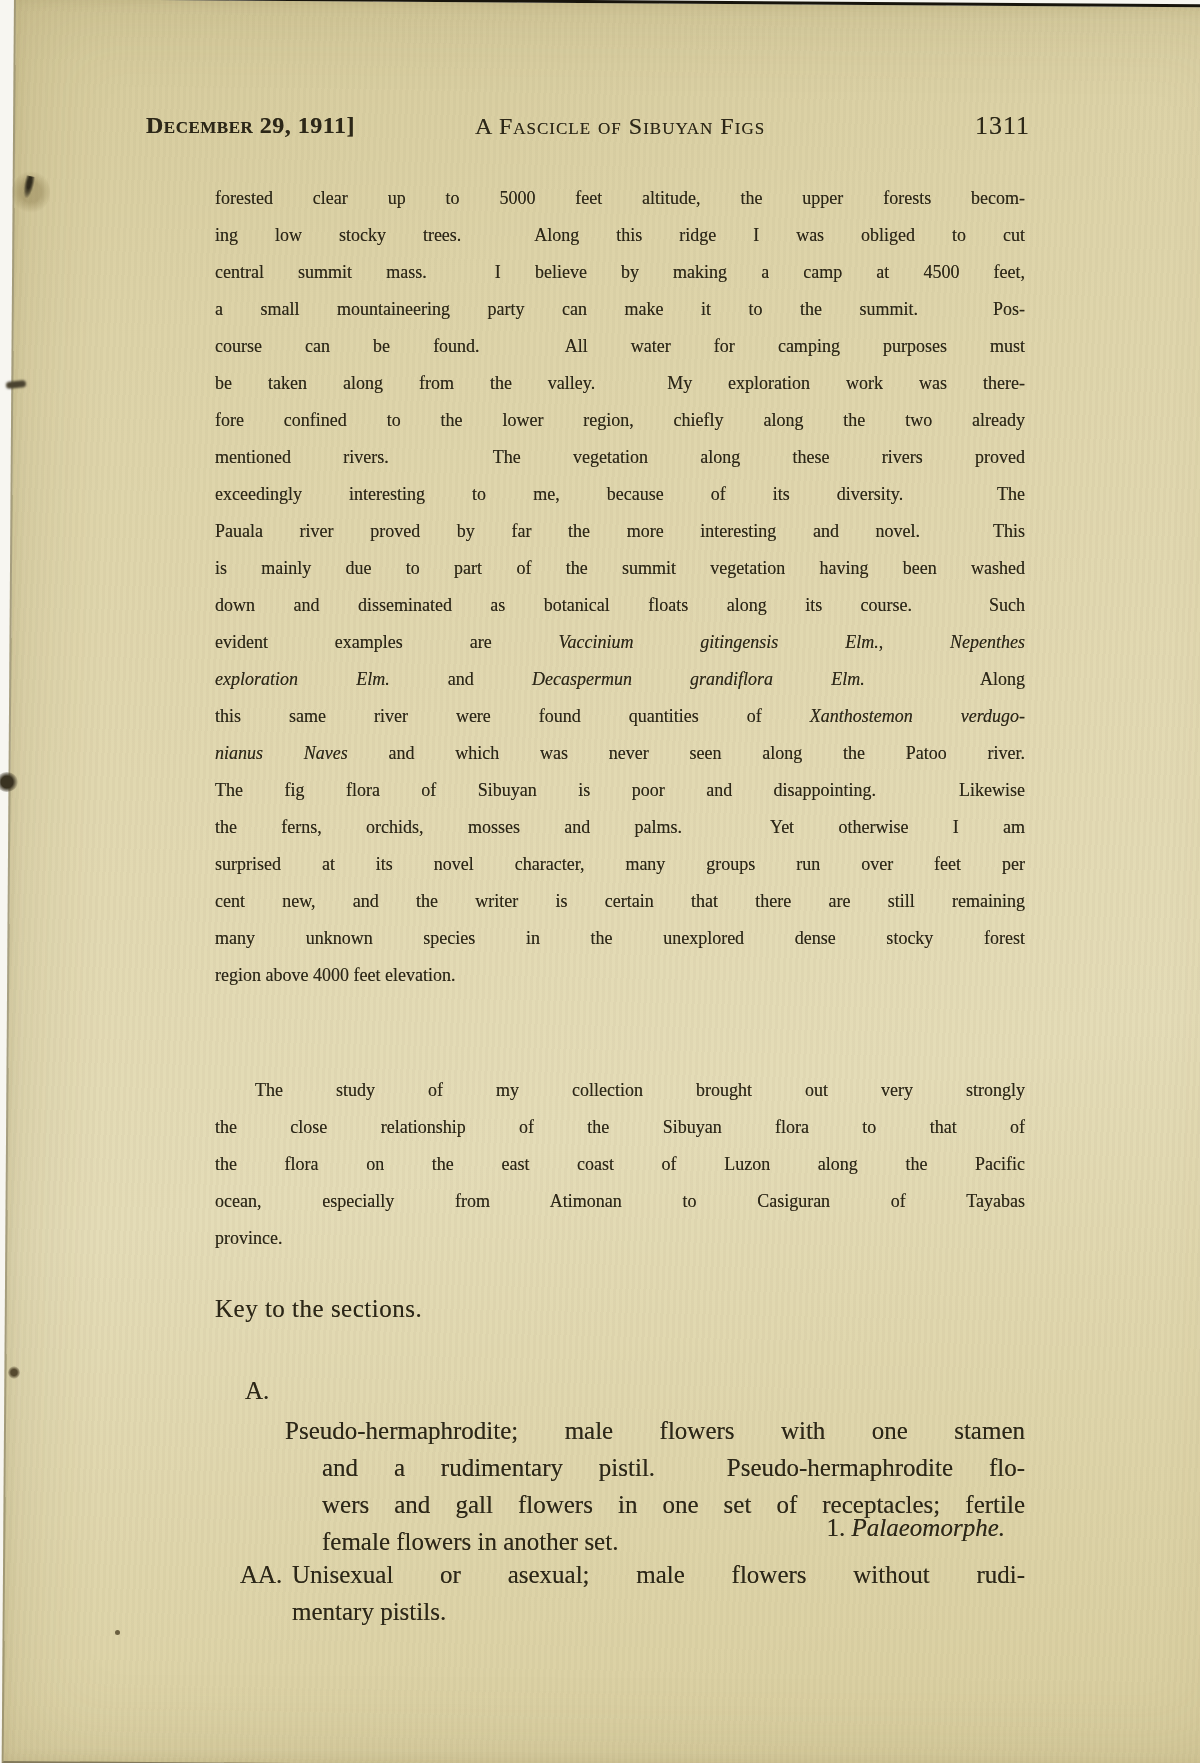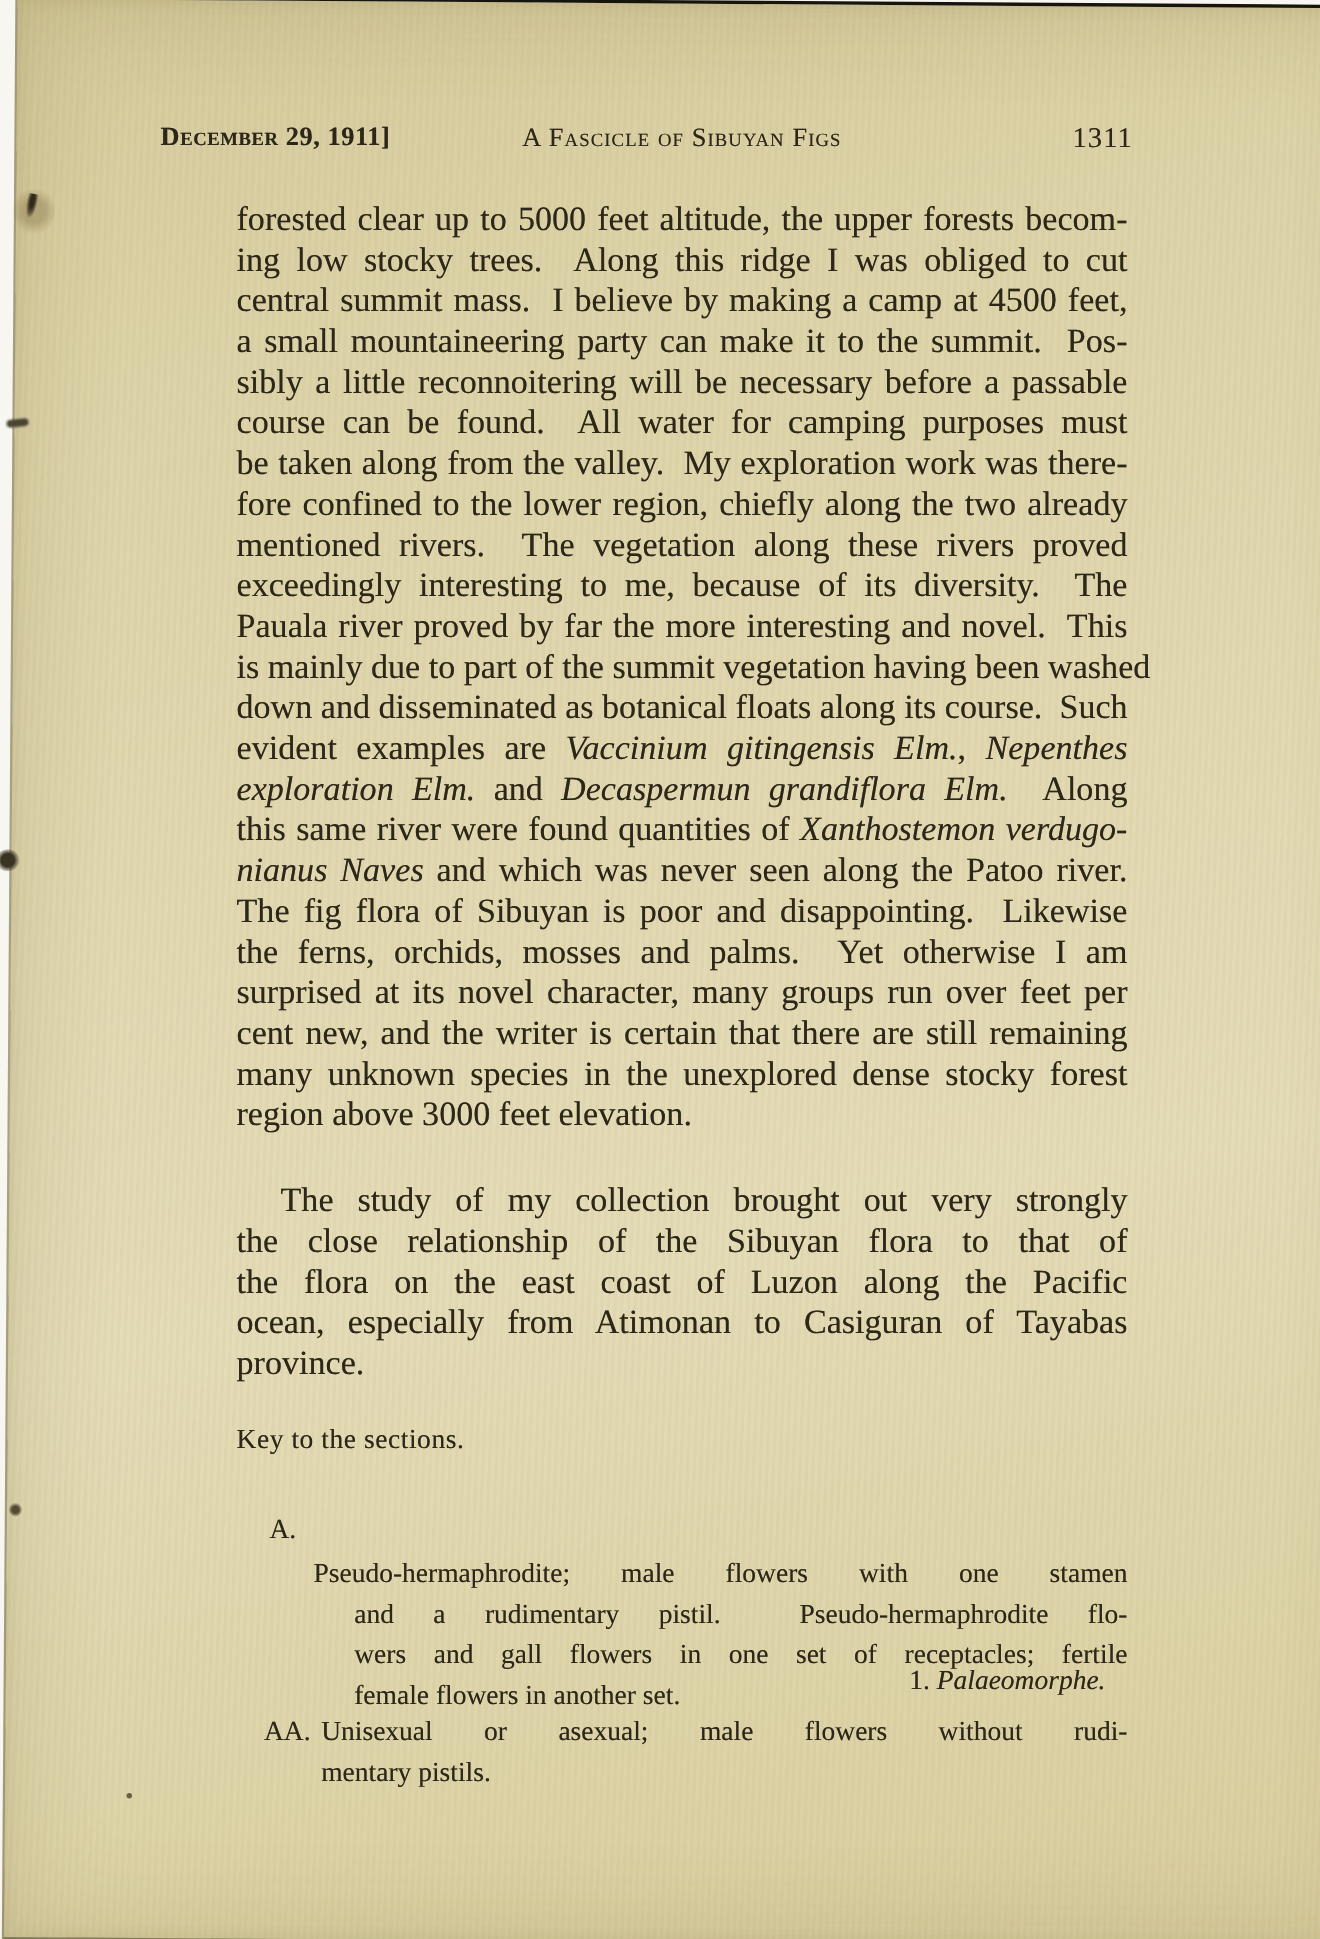--- a/index.html
+++ b/index.html
@@ -62,21 +62,21 @@
   
   .content{position:absolute;inset:0;color:#2c2718;}
   .content .txt{text-shadow:0 0 0.6px rgba(44,39,24,.55);}
   .running-head{position:absolute;top:112px;left:0;width:1200px;height:32px;font-size:24px;}
   .rh-date{position:absolute;left:146px;top:0;font-variant:small-caps;font-weight:bold;letter-spacing:.5px;}
   .rh-title{position:absolute;left:215px;width:810px;top:1px;text-align:center;font-variant:small-caps;letter-spacing:1px;}
   .rh-num{position:absolute;right:170px;top:-1px;font-size:26px;font-weight:normal;letter-spacing:1px;}
 
   .textblock{
     position:absolute;left:215px;width:810px;
-    font-size:31px;line-height:37px;
+    font-size:18px;line-height:37px;
   }
   .line{text-align:justify;text-align-last:justify;white-space:nowrap;}
   .line.last{text-align-last:left;}
   .it{font-style:italic;}
 
   .para1{top:180px;}
   .para2{top:1072px;}
   .para2 .line:first-child{text-indent:40px;}
 
   .key-heading{
@@ -114,39 +114,38 @@
       <span class="rh-date">December 29, 1911]</span>
       <span class="rh-title">A Fascicle of Sibuyan Figs</span>
       <span class="rh-num">1311</span>
     </div>
 
     <div class="textblock para1 txt">
         <div class="line">forested clear up to 5000 feet altitude, the upper forests becom-</div>
         <div class="line">ing low stocky trees.&nbsp; Along this ridge I was obliged to cut</div>
         <div class="line">central summit mass.&nbsp; I believe by making a camp at 4500 feet,</div>
         <div class="line">a small mountaineering party can make it to the summit.&nbsp; Pos-</div>
-        <div class="line">sibly a little reconnoitering will be necessary before a passable</div>
         <div class="line">course can be found.&nbsp; All water for camping purposes must</div>
         <div class="line">be taken along from the valley.&nbsp; My exploration work was there-</div>
         <div class="line">fore confined to the lower region, chiefly along the two already</div>
         <div class="line">mentioned rivers.&nbsp; The vegetation along these rivers proved</div>
         <div class="line">exceedingly interesting to me, because of its diversity.&nbsp; The</div>
         <div class="line">Pauala river proved by far the more interesting and novel.&nbsp; This</div>
         <div class="line">is mainly due to part of the summit vegetation having been washed</div>
         <div class="line">down and disseminated as botanical floats along its course.&nbsp; Such</div>
         <div class="line">evident examples are <span class="it">Vaccinium gitingensis Elm.</span>, <span class="it">Nepenthes</span></div>
         <div class="line"><span class="it">exploration Elm.</span> and <span class="it">Decaspermun grandiflora Elm.</span>&nbsp; Along</div>
         <div class="line">this same river were found quantities of <span class="it">Xanthostemon verdugo-</span></div>
         <div class="line"><span class="it">nianus Naves</span> and which was never seen along the Patoo river.</div>
         <div class="line">The fig flora of Sibuyan is poor and disappointing.&nbsp; Likewise</div>
         <div class="line">the ferns, orchids, mosses and palms.&nbsp; Yet otherwise I am</div>
         <div class="line">surprised at its novel character, many groups run over feet per</div>
         <div class="line">cent new, and the writer is certain that there are still remaining</div>
         <div class="line">many unknown species in the unexplored dense stocky forest</div>
-        <div class="line last">region above 3000 feet elevation.</div>
+        <div class="line last">region above 4000 feet elevation.</div>
       </div>
 
     <div class="textblock para2 txt">
         <div class="line">The study of my collection brought out very strongly</div>
         <div class="line">the close relationship of the Sibuyan flora to that of</div>
         <div class="line">the flora on the east coast of Luzon along the Pacific</div>
         <div class="line">ocean, especially from Atimonan to Casiguran of Tayabas</div>
         <div class="line last">province.</div>
       </div>
 

